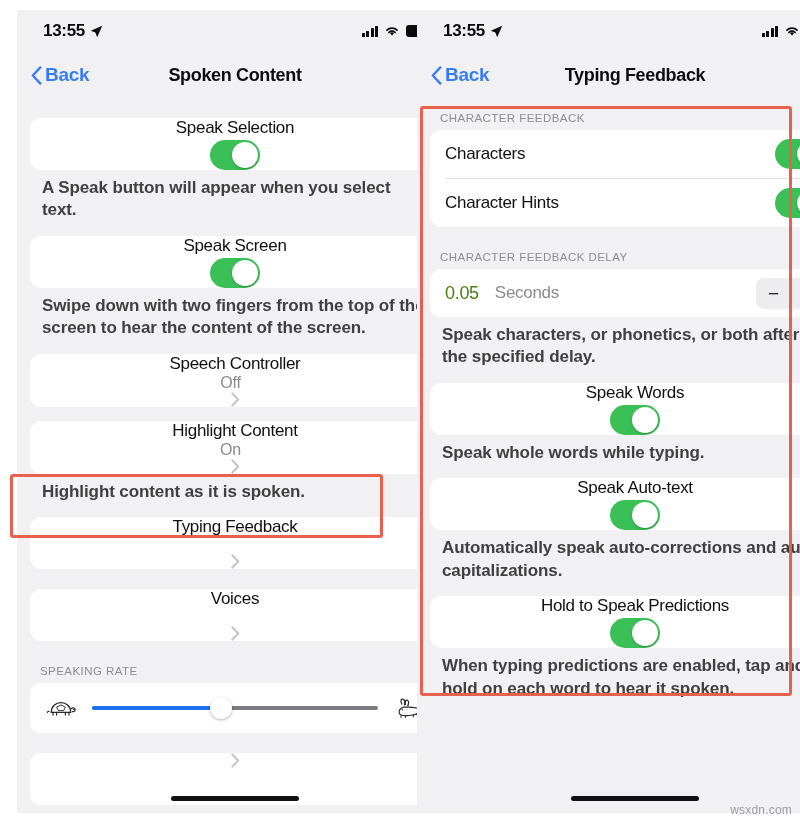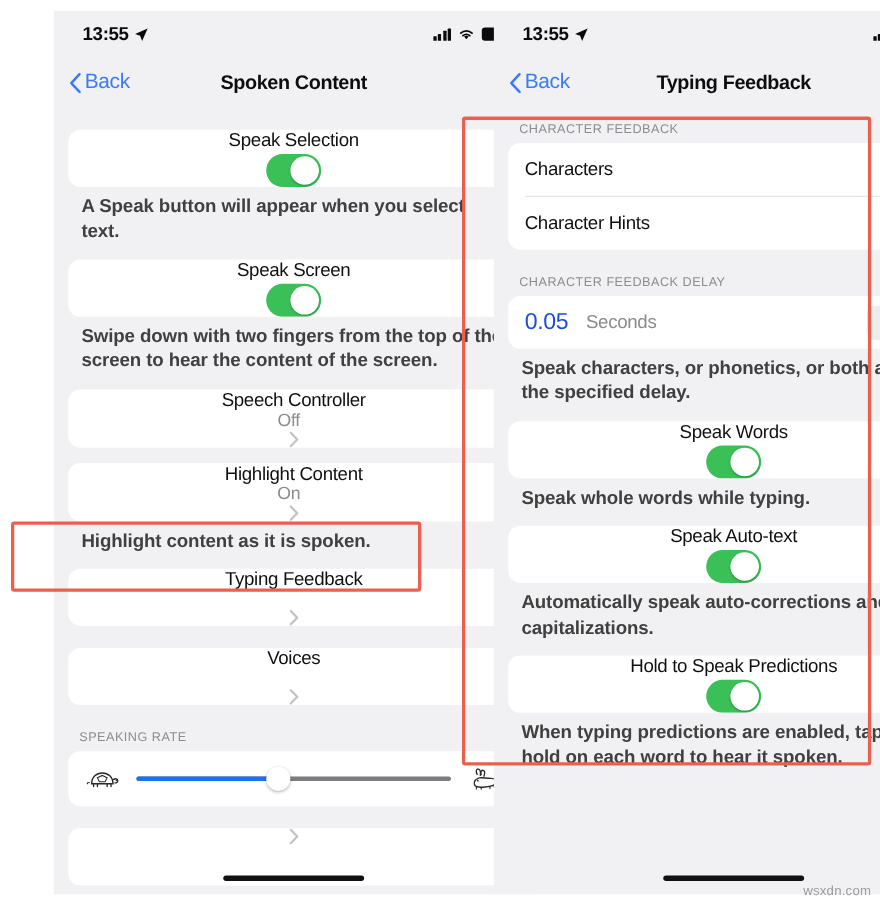--- a/index.html
+++ b/index.html
@@ -17,21 +17,20 @@
   }
 
   
   .phone {
     position: absolute;
     top: 10px;
     width: 436px;
     height: 803px;
     background: #f1f1f4;
     overflow: hidden;
-    margin-left: 32px;
   }
   #phone-left  { left: 17px; }
   #phone-right { left: 417px; }
 
   
   .statusbar {
     height: 42px;
     display: flex;
     align-items: center;
     justify-content: space-between;
@@ -85,20 +84,21 @@
   }
   .back-btn {
     display: flex;
     align-items: center;
     gap: 3px;
     margin-left: 14px;
     color: #3a7cf5;
     font-size: 19px;
     letter-spacing: -0.3px;
     cursor: pointer;
+    font-weight: bold;
   }
   .chev-back { flex: none; }
   .nav-title {
     position: absolute;
     left: 0; right: 0;
     text-align: center;
     font-size: 18px;
     font-weight: 700;
     color: #0d0d0f;
     letter-spacing: -0.35px;
@@ -186,22 +186,22 @@
     top: 2px; left: 22px;
     width: 26px; height: 26px;
     border-radius: 50%;
     background: #fff;
     box-shadow: 0 1px 2px rgba(0,0,0,0.28);
   }
 
   
   .stepper-row { display:flex; align-items:center; min-height:48px; padding:0 13px 0 15px; }
   .step-num {
-    font-size: 21px;
-    color: #1d4ed8;
+    font-size: 18px;
+    color: #4d7c0f;
     font-weight: 500;
     letter-spacing: -0.3px;
     margin-right: 16px;
   }
   .step-unit {
     flex: 1;
     font-size: 17px;
     color: #8a8a90;
     letter-spacing: -0.3px;
   }

